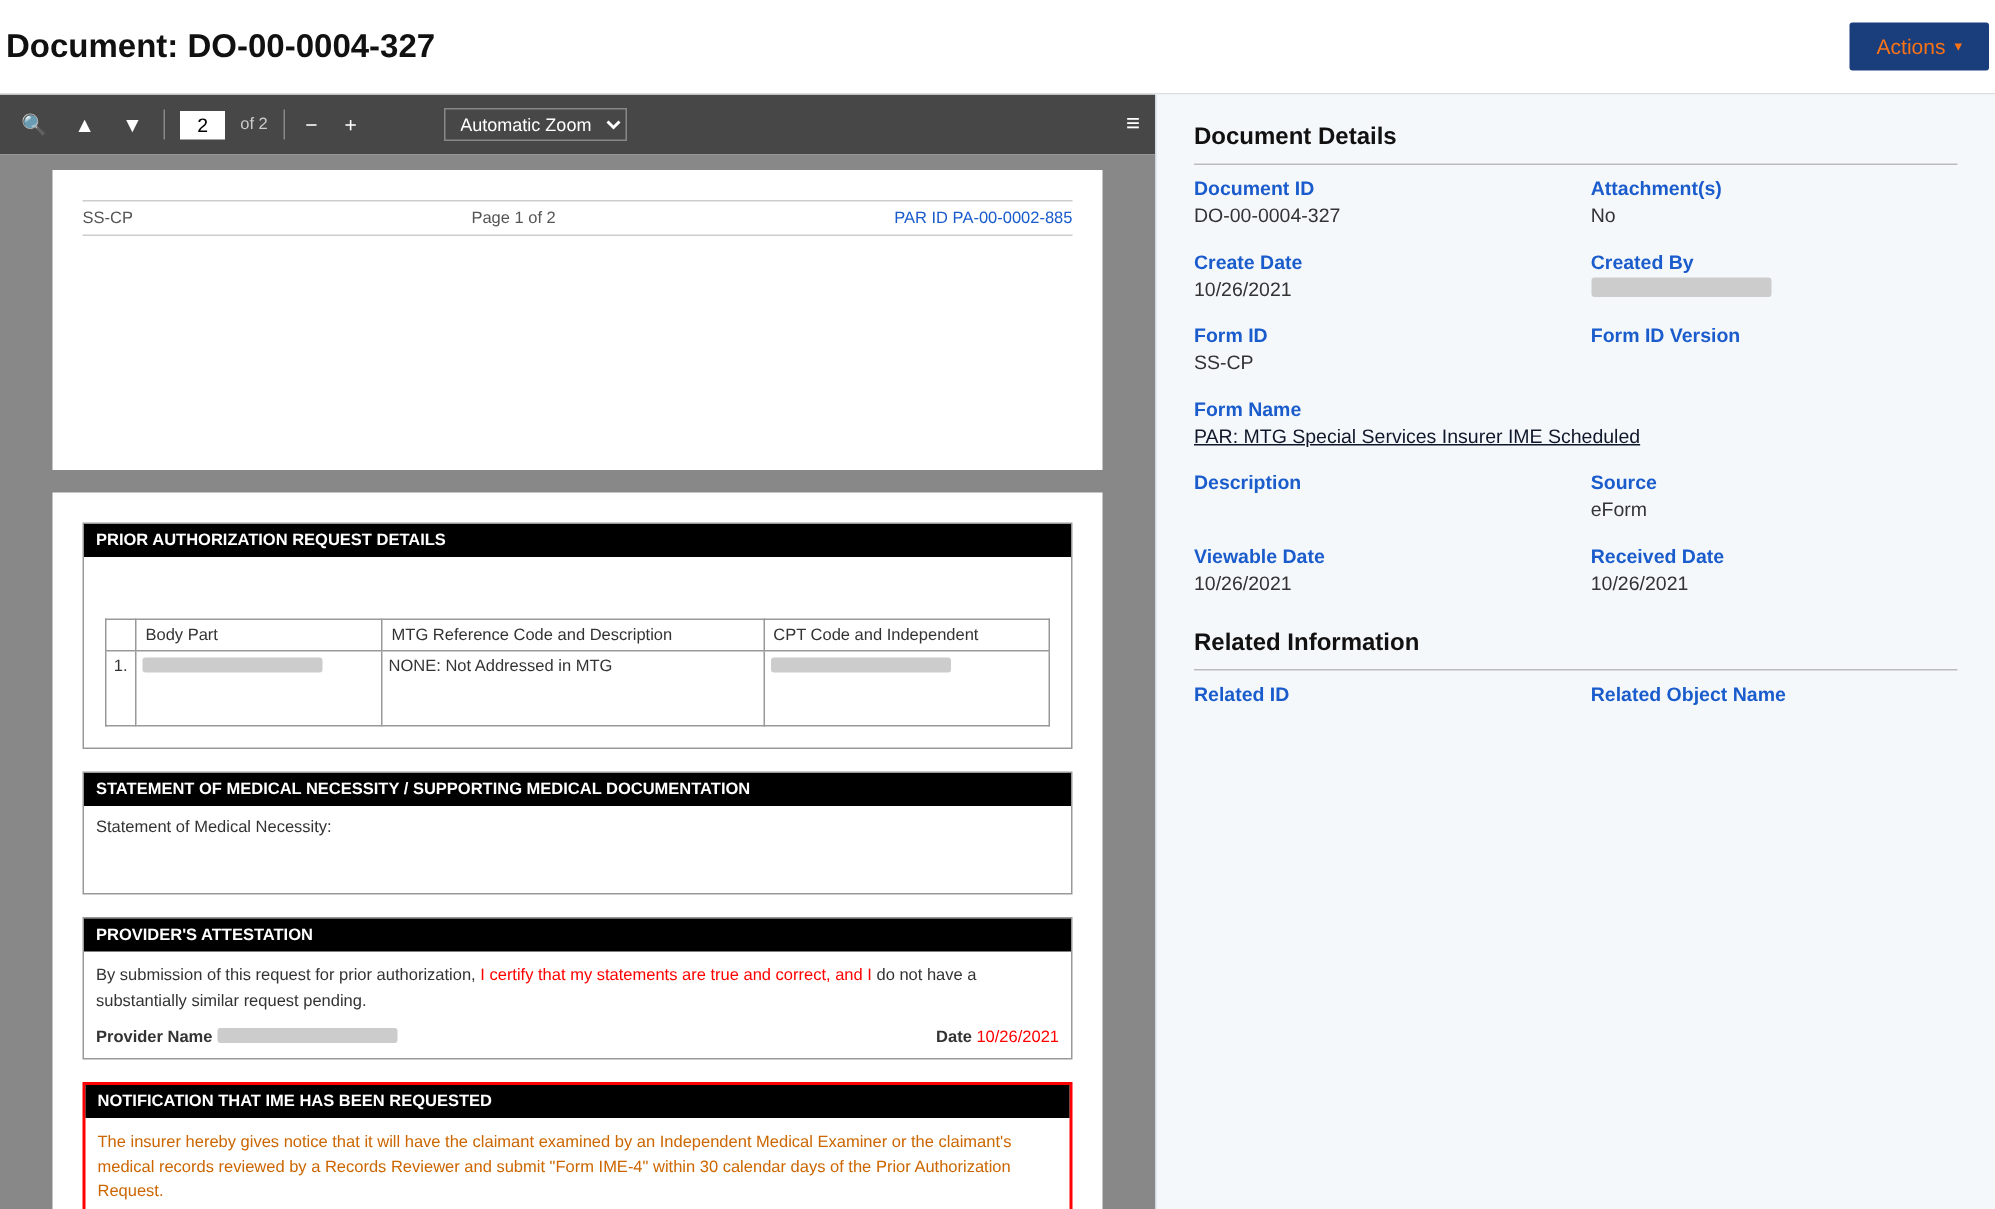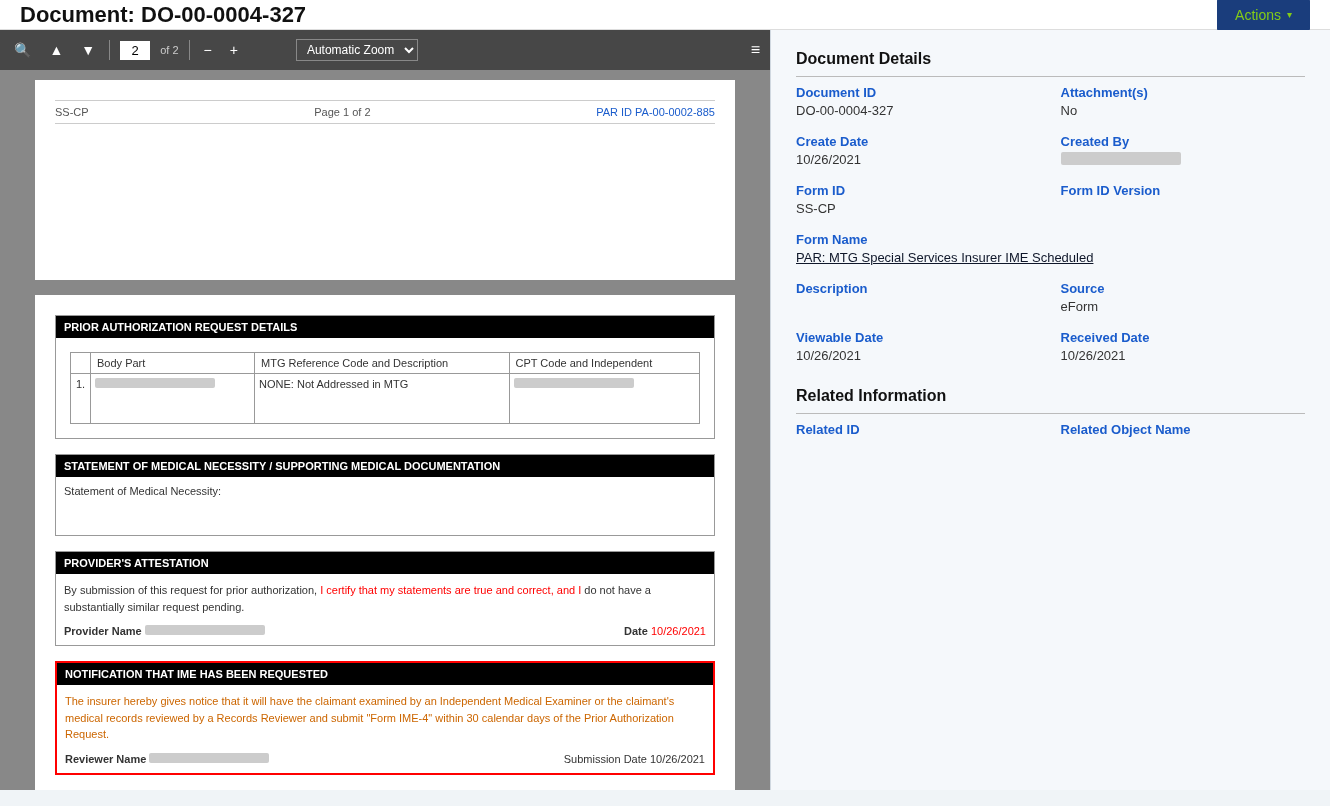--- a/index.html
+++ b/index.html
@@ -4,32 +4,32 @@
   <style>
     * { box-sizing: border-box; margin: 0; padding: 0; }
     body { font-family: Arial, sans-serif; font-size: 13px; background: #f0f4f7; color: #333; width: 1330px; height: 806px; overflow: hidden; }
 
     
     .header {
       display: flex;
       align-items: center;
       justify-content: space-between;
       background: #fff;
-      padding: 10px 20px;
+      padding: 10px 4px;
       border-bottom: 1px solid #ddd;
-      height: 30px;
+      height: 63px;
     }
     .header-title {
       font-size: 22px;
       font-weight: bold;
       color: #111;
     }
     .actions-btn {
       background: #1a3d7c;
-      color: #84cc16;
+      color: #f97316;
       border: none;
       padding: 8px 18px;
       font-size: 14px;
       cursor: pointer;
       display: flex;
       align-items: center;
       gap: 6px;
       border-radius: 2px;
     }
     .actions-btn .chevron { font-size: 10px; }
@@ -289,21 +289,21 @@
           <span>SS-CP</span>
           <span>Page 1 of 2</span>
           <span class="par-id">PAR ID PA-00-0002-885</span>
         </div>
       </div>
 
       <div class="pdf-page">
 
         <div class="doc-section">
           <div class="section-header">PRIOR AUTHORIZATION REQUEST DETAILS</div>
-          <div class="section-body" style="padding:14px;">
+          <div class="section-body" style="padding:14px;margin-top:27px;">
             <table class="prior-auth-table">
               <thead>
                 <tr>
                   <th style="width:20px; border:1px solid #999;"></th>
                   <th>Body Part</th>
                   <th>MTG Reference Code and Description</th>
                   <th>CPT Code and Independent</th>
                 </tr>
               </thead>
               <tbody>

